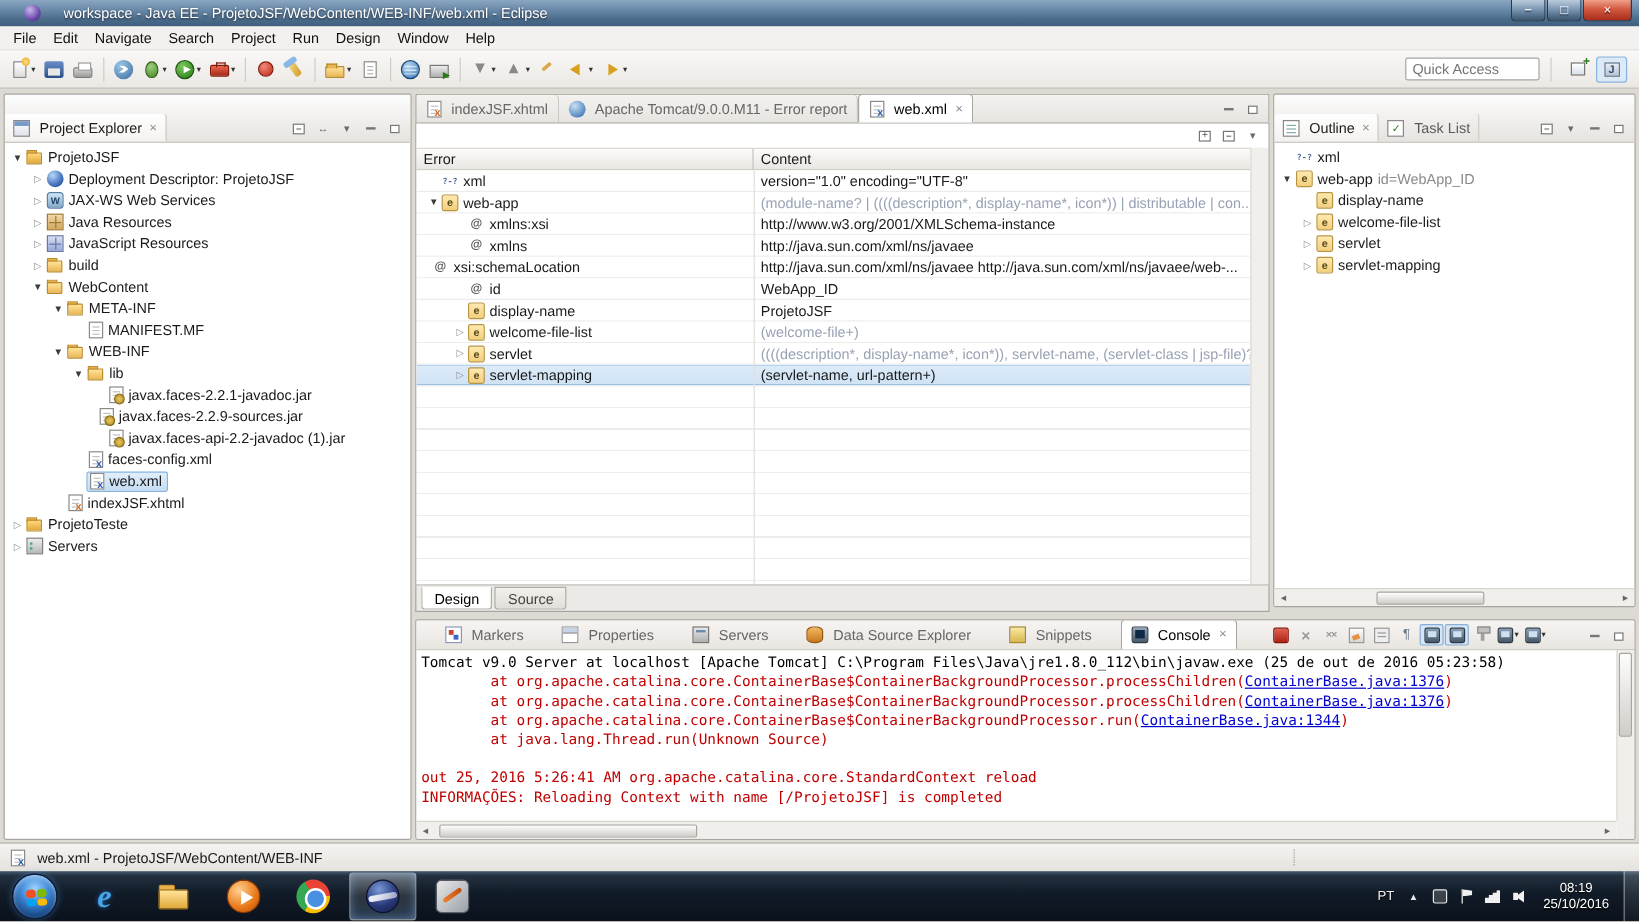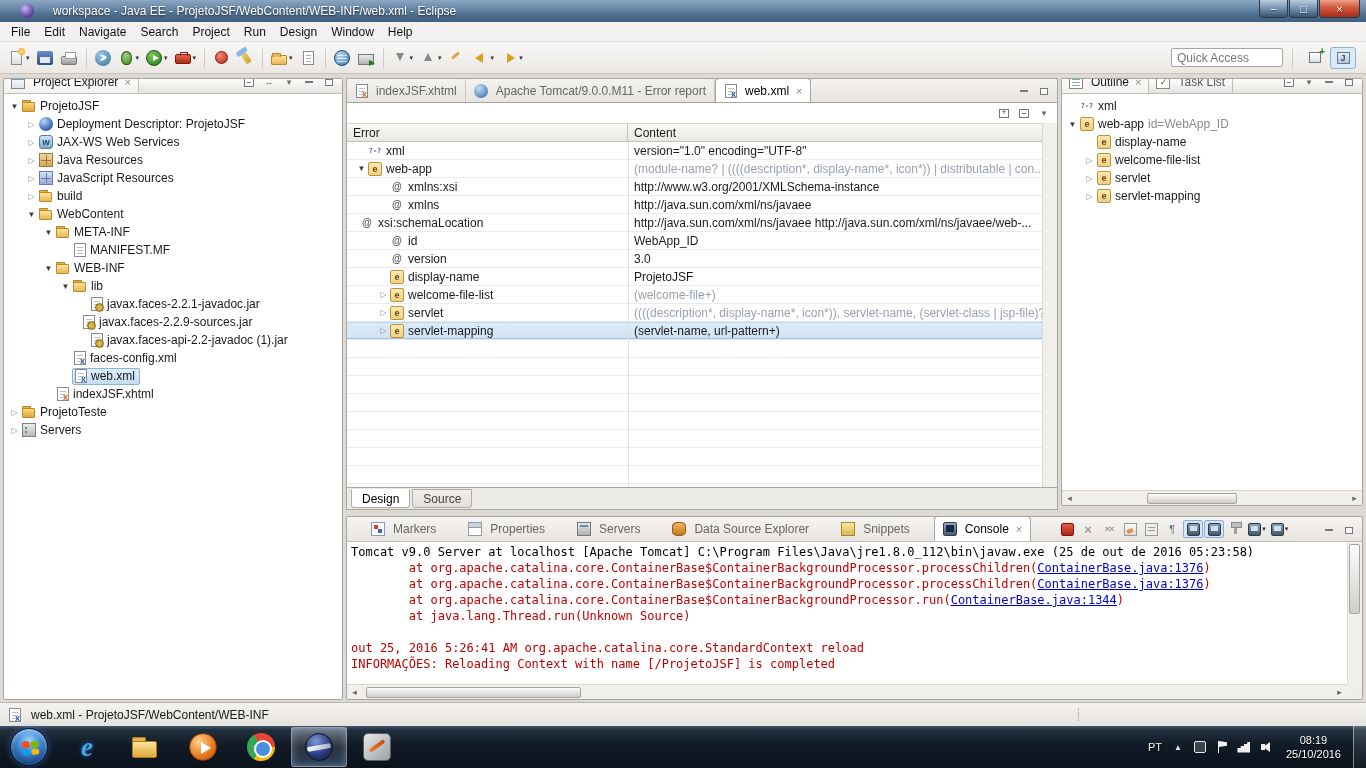--- a/index.html
+++ b/index.html
@@ -57,21 +57,21 @@
 .qainput{width:112px;height:19px;border:1px solid #a8a5a0;border-radius:2px;padding:0 5px;font-size:12px;color:#555;font-family:"Liberation Sans",sans-serif;background:#fff;}
 .pbtn{width:26px;height:22px;display:inline-flex;align-items:center;justify-content:center;border:1px solid transparent;border-radius:3px;}
 .pbtn.active{background:#dce9f6;border-color:#86b3dc;}
 .pi-open-perspective{width:12px;height:11px;margin:2px;border:1px solid #777;background:linear-gradient(#fff,#d8e0ea);}
 .pi-open-perspective::after{content:"+";position:absolute;right:-5px;top:-7px;color:#2a7a1a;font-weight:bold;font-size:10px;}
 .pi-java-ee{width:13px;height:12px;margin:2px;border:1px solid #68788c;background:linear-gradient(#e8ecf4,#b8c4d8);}
 .pi-java-ee::before{content:"J";position:absolute;inset:0;display:flex;align-items:center;justify-content:center;font:bold 9px "Liberation Sans",sans-serif;color:#334a66;}
 
 
 .panel{position:absolute;background:#fff;border:1px solid #a8a5a0;border-radius:2px;overflow:hidden;}
-.phead{height:15px;background:linear-gradient(180deg,#fdfdfd,#e6e3df);border-bottom:1px solid #c2bfba;display:flex;align-items:flex-end;}
+.phead{height:40px;background:linear-gradient(180deg,#fdfdfd,#e6e3df);border-bottom:1px solid #c2bfba;display:flex;align-items:flex-end;}
 .ptab{height:23px;display:flex;align-items:center;gap:4px;padding:0 7px;border-right:1px solid #c2bfba;background:linear-gradient(180deg,#ffffff,#f4f2ef);border-radius:3px 3px 0 0;white-space:nowrap;}
 .ptab.inactive{background:transparent;color:#5a5a5a;}
 .pclose{color:#8a8a8a;font-size:11px;margin-left:2px;}
 .phead-icons{margin-left:auto;display:flex;align-items:center;gap:2px;padding-right:4px;padding-bottom:3px;}
 .hicon{width:18px;height:16px;display:inline-flex;align-items:center;justify-content:center;color:#6a6a6a;font-size:9px;}
 .hi-bar{width:8px;height:2px;background:#777;display:inline-block;}
 .hi-box{width:8px;height:7px;border:1px solid #777;display:inline-block;background:#fff;}
 .hi-collapse{width:10px;height:9px;border:1px solid #777;background:#fff;position:relative;display:inline-block;}
 .hi-collapse::after{content:"";position:absolute;left:2px;top:3px;right:2px;height:1px;background:#777;}
 .hi-plusbox{width:10px;height:9px;border:1px solid #777;background:#fff;position:relative;display:inline-block;}
@@ -594,28 +594,20 @@
               <span class="ncell" style="padding-left: 30px;">
                 <span class="arr"></span>
                 <span class="tico tico-attribute"></span>
                 <span class="nlbl">id</span>
               </span>
               <span class="ccell">WebApp_ID</span>
             </div>
             <div class="drow">
               <span class="ncell" style="padding-left: 30px;">
                 <span class="arr"></span>
-                <span class="tico tico-attribute"></span>
-                <span class="nlbl">version</span>
-              </span>
-              <span class="ccell">3.0</span>
-            </div>
-            <div class="drow">
-              <span class="ncell" style="padding-left: 30px;">
-                <span class="arr"></span>
                 <span class="tico tico-element"></span>
                 <span class="nlbl">display-name</span>
               </span>
               <span class="ccell">ProjetoJSF</span>
             </div>
             <div class="drow">
               <span class="ncell" style="padding-left: 30px;">
                 <span class="arr">▷</span>
                 <span class="tico tico-element"></span>
                 <span class="nlbl">welcome-file-list</span>

